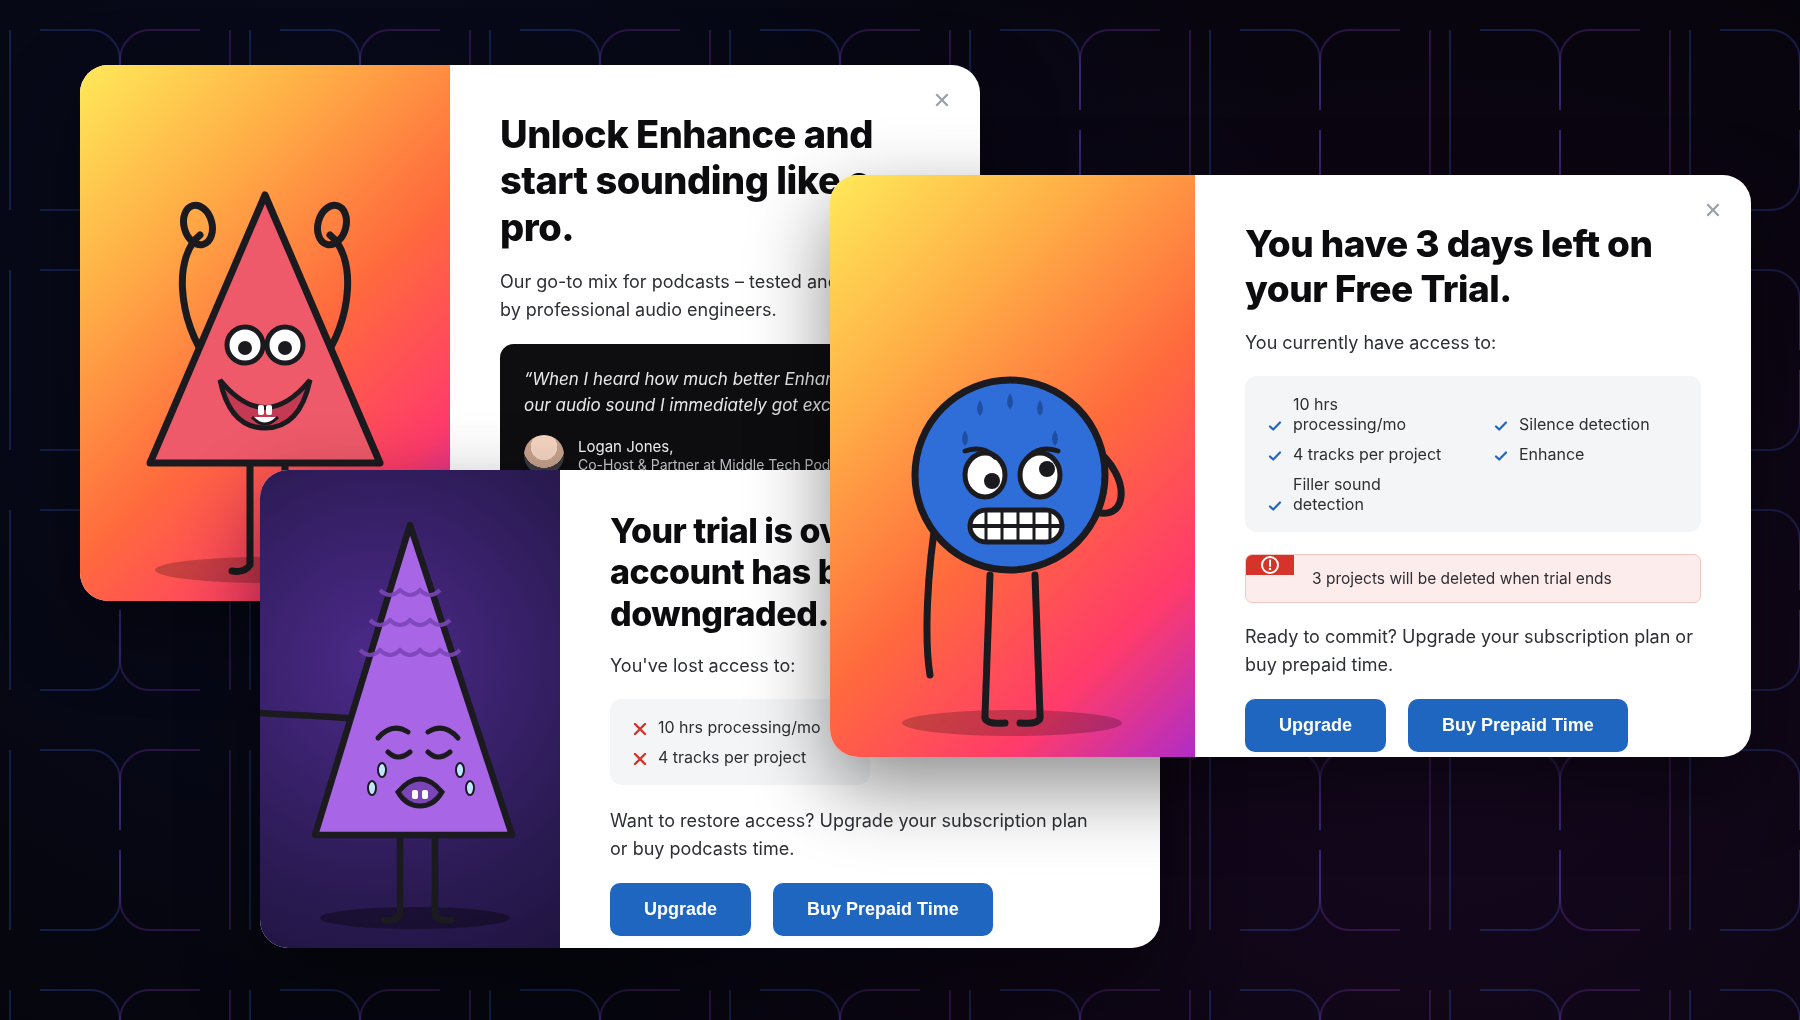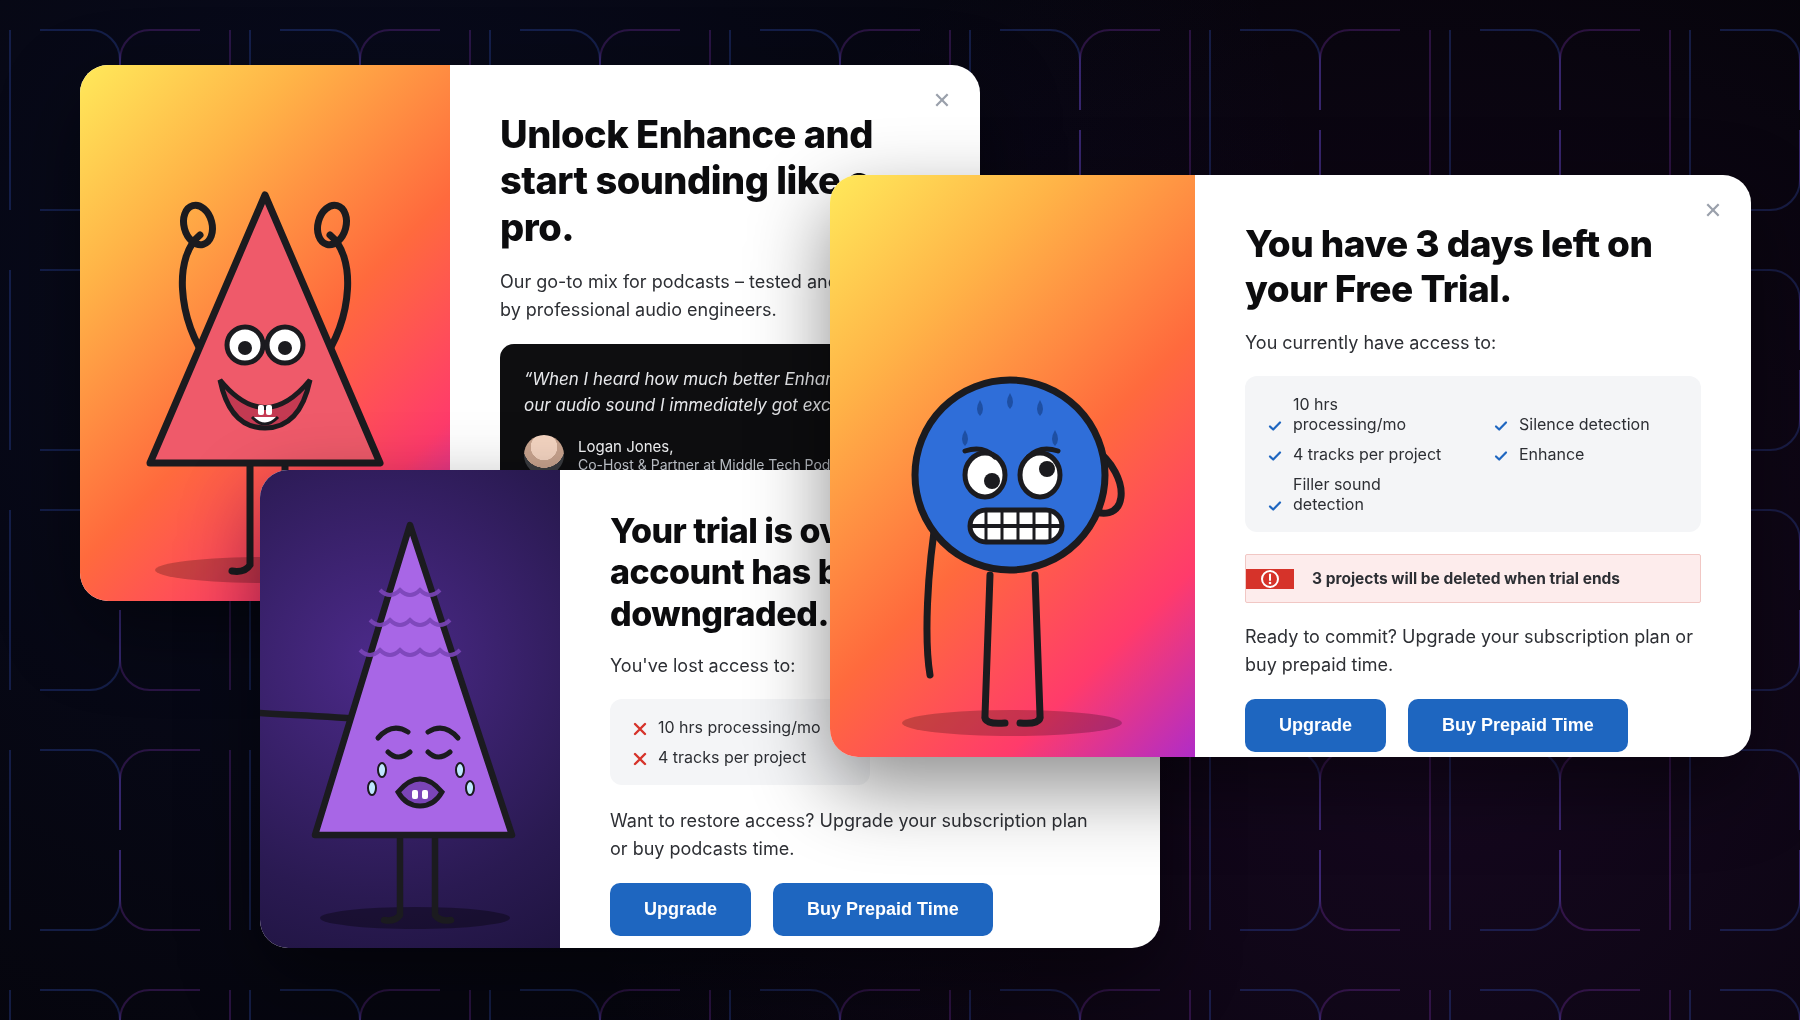--- a/index.html
+++ b/index.html
@@ -95,22 +95,22 @@
     background:var(--panel); border-radius:12px;
     padding:18px 22px; display:grid;
     grid-template-columns: 1fr 1fr; gap:10px 40px;
     font-size:16px; color:var(--body);
   }
   .feat { display:flex; align-items:flex-end; gap:10px; }
   .chk { width:16px; height:16px; flex:0 0 auto; color:var(--primary); }
   .xmk { width:16px; height:16px; flex:0 0 auto; color:var(--red); }
 
   .warn {
-    display:flex; align-items:center; border-radius:2px; overflow:hidden;
-    border:1px solid #f1c7c4; background:var(--red-soft); margin:22px 0 18px 0;font-weight:bold;
+    display:flex; align-items:flex-start; border-radius:7px; overflow:hidden;
+    border:1px solid #f1c7c4; background:var(--red-soft); margin:22px 0 18px 0;
   }
   .warn .badge { width:48px; background:var(--red); display:flex; align-items:center; justify-content:center; color:#fff; }
   .warn .msg { padding:14px 18px; font-size:15.5px; color:var(--body); }
 
   .cta-row { display:flex; gap:22px; margin-top:16px; }
   .btn {
     appearance:none; border:none; cursor:pointer;
     background:var(--primary); color:#fff; font-weight:700; font-size:18px;
     padding:16px 34px; border-radius:10px;
   }

